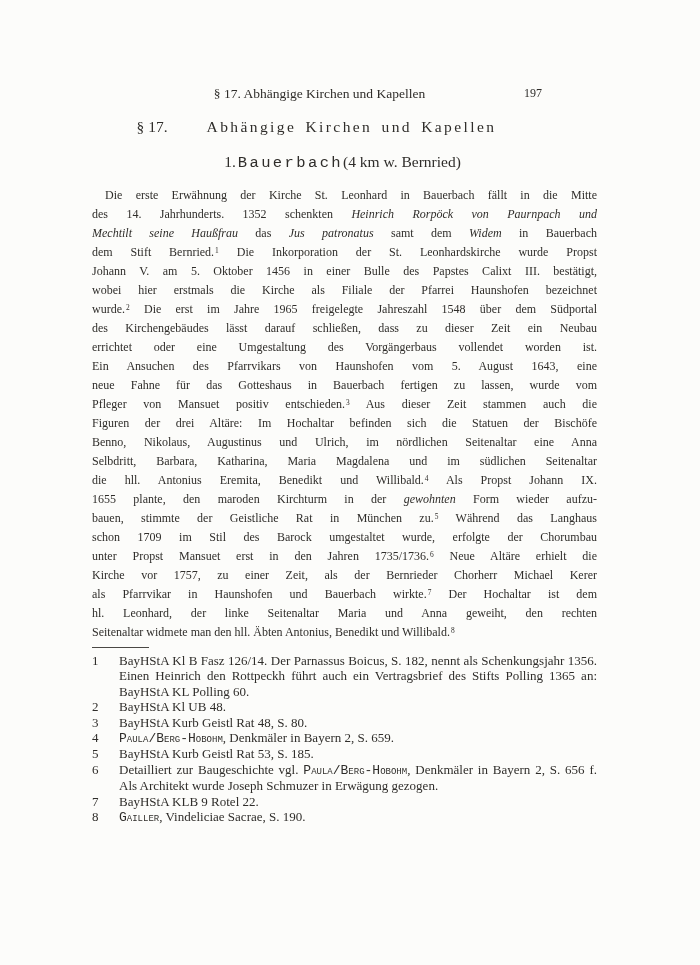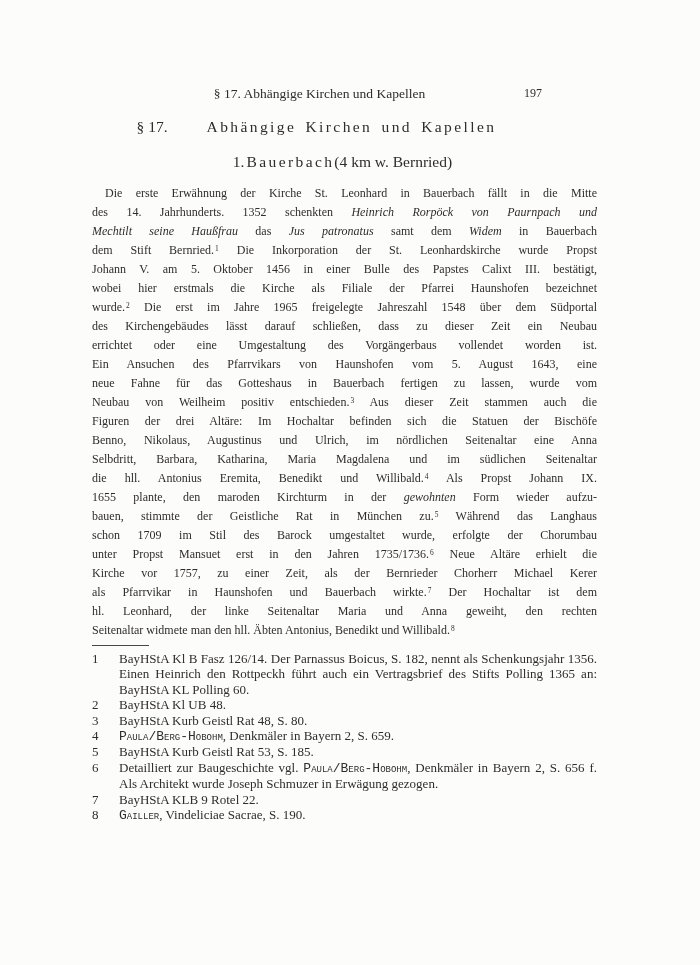--- a/index.html
+++ b/index.html
@@ -62,20 +62,21 @@
     font-size:15.5px;
     font-weight:normal;
     text-align:center;
     transform:translateX(-2px);
     line-height:17px;
     white-space:nowrap;
   }
   .subheading .prefix{margin-right:2px;}
   .spaced-sm{
     letter-spacing:2.4px;
+    font-family:Liberation Mono, monospace;
   }
   
   .body-text{
     margin-top:14px;
     font-size:12px;
     line-height:19px;
   }
   .body-line{
     height:19px;
     overflow:hidden;
@@ -140,21 +141,21 @@
       <div class="body-line"><span>des 14. Jahrhunderts. 1352 schenkten </span><span class="seg-i">Heinrich Rorpöck von Paurnpach und</span></div>
       <div class="body-line"><span class="seg-i">Mechtilt seine Haußfrau</span><span> das </span><span class="seg-i">Jus patronatus</span><span> samt dem </span><span class="seg-i">Widem</span><span> in Bauerbach</span></div>
       <div class="body-line"><span>dem Stift Bernried.</span><span class="seg-sup">1</span><span> Die Inkorporation der St. Leonhardskirche wurde Propst</span></div>
       <div class="body-line"><span>Johann V. am 5. Oktober 1456 in einer Bulle des Papstes Calixt III. bestätigt,</span></div>
       <div class="body-line"><span>wobei hier erstmals die Kirche als Filiale der Pfarrei Haunshofen bezeichnet</span></div>
       <div class="body-line"><span>wurde.</span><span class="seg-sup">2</span><span> Die erst im Jahre 1965 freigelegte Jahreszahl 1548 über dem Südportal</span></div>
       <div class="body-line"><span>des Kirchengebäudes lässt darauf schließen, dass zu dieser Zeit ein Neubau</span></div>
       <div class="body-line"><span>errichtet oder eine Umgestaltung des Vorgängerbaus vollendet worden ist.</span></div>
       <div class="body-line"><span>Ein Ansuchen des Pfarrvikars von Haunshofen vom 5. August 1643, eine</span></div>
       <div class="body-line"><span>neue Fahne für das Gotteshaus in Bauerbach fertigen zu lassen, wurde vom</span></div>
-      <div class="body-line"><span>Neubau von Weilheim positiv entschieden.</span><span class="seg-sup">3</span><span> Aus dieser Zeit stammen auch die</span></div>
+      <div class="body-line"><span>Pfleger von Mansuet positiv entschieden.</span><span class="seg-sup">3</span><span> Aus dieser Zeit stammen auch die</span></div>
       <div class="body-line"><span>Figuren der drei Altäre: Im Hochaltar befinden sich die Statuen der Bischöfe</span></div>
       <div class="body-line"><span>Benno, Nikolaus, Augustinus und Ulrich, im nördlichen Seitenaltar eine Anna</span></div>
       <div class="body-line"><span>Selbdritt, Barbara, Katharina, Maria Magdalena und im südlichen Seitenaltar</span></div>
       <div class="body-line"><span>die hll. Antonius Eremita, Benedikt und Willibald.</span><span class="seg-sup">4</span><span> Als Propst Johann IX.</span></div>
       <div class="body-line"><span>1655 plante, den maroden Kirchturm in der </span><span class="seg-i">gewohnten</span><span> Form wieder aufzu-</span></div>
       <div class="body-line"><span>bauen, stimmte der Geistliche Rat in München zu.</span><span class="seg-sup">5</span><span> Während das Langhaus</span></div>
       <div class="body-line"><span>schon 1709 im Stil des Barock umgestaltet wurde, erfolgte der Chorumbau</span></div>
       <div class="body-line"><span>unter Propst Mansuet erst in den Jahren 1735/1736.</span><span class="seg-sup">6</span><span> Neue Altäre erhielt die</span></div>
       <div class="body-line"><span>Kirche vor 1757, zu einer Zeit, als der Bernrieder Chorherr Michael Kerer</span></div>
       <div class="body-line"><span>als Pfarrvikar in Haunshofen und Bauerbach wirkte.</span><span class="seg-sup">7</span><span> Der Hochaltar ist dem</span></div>

